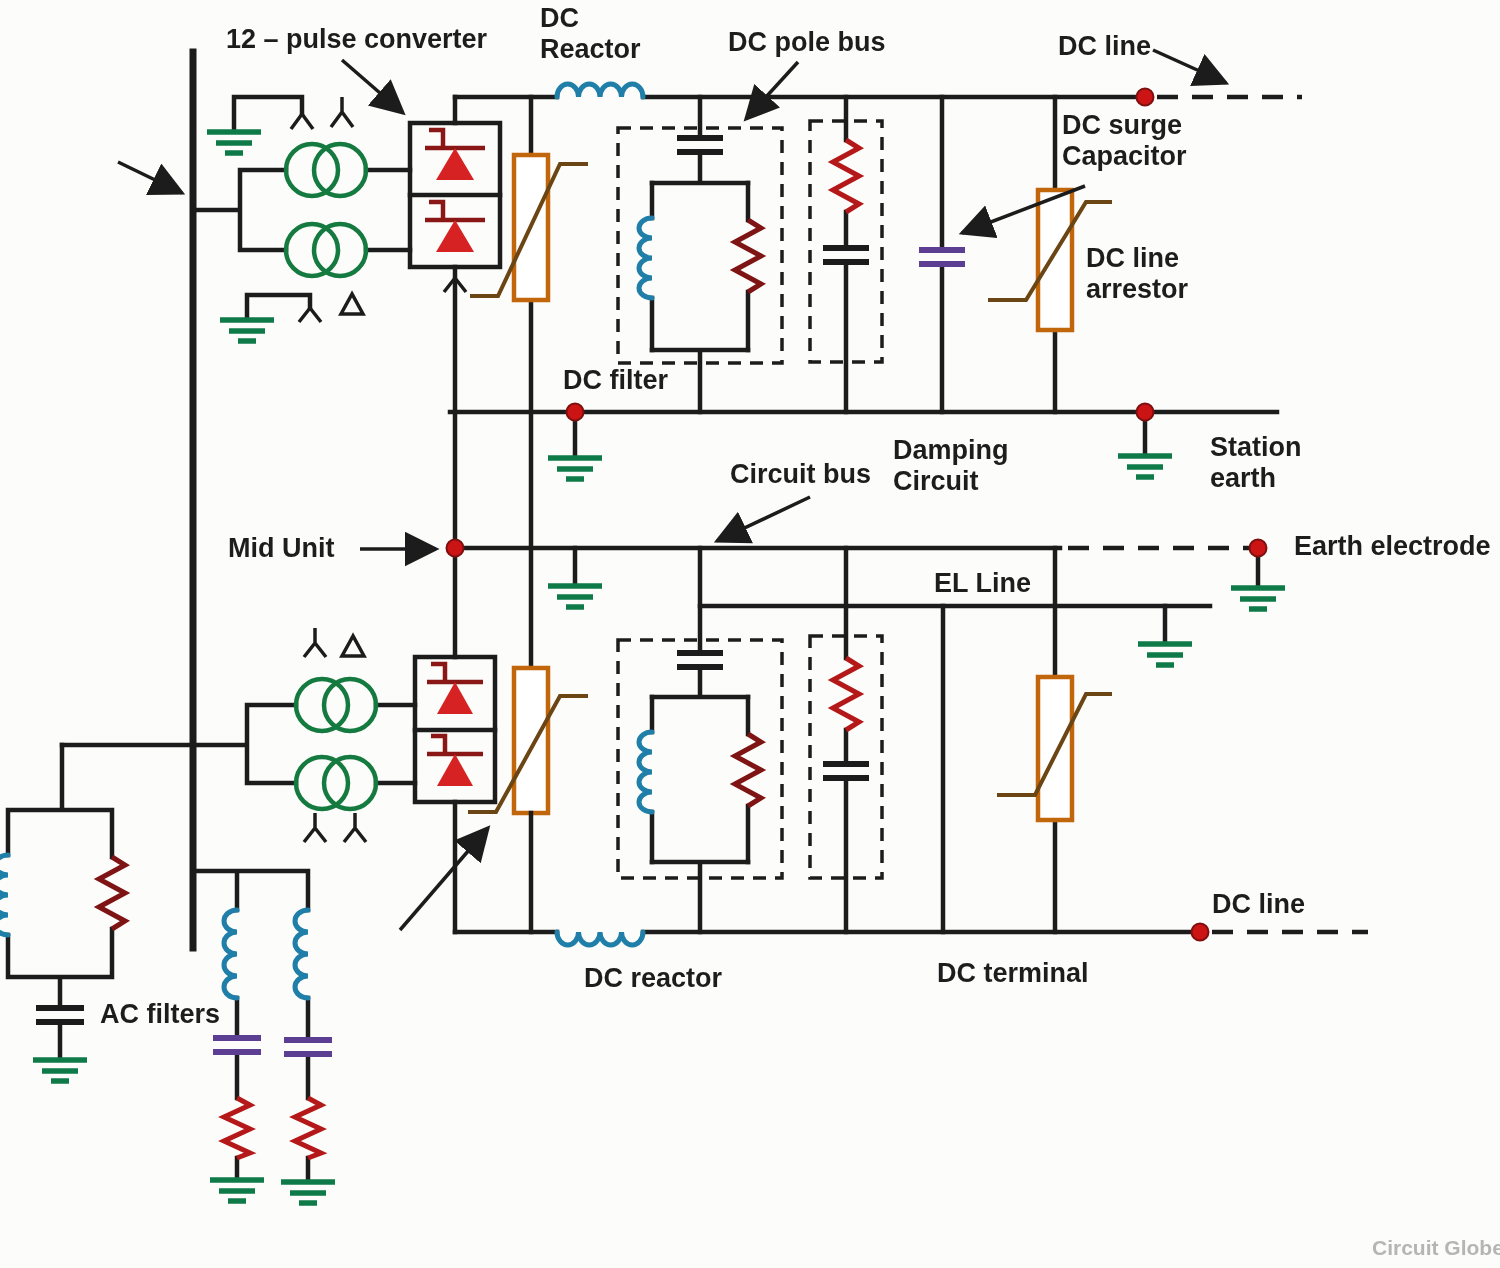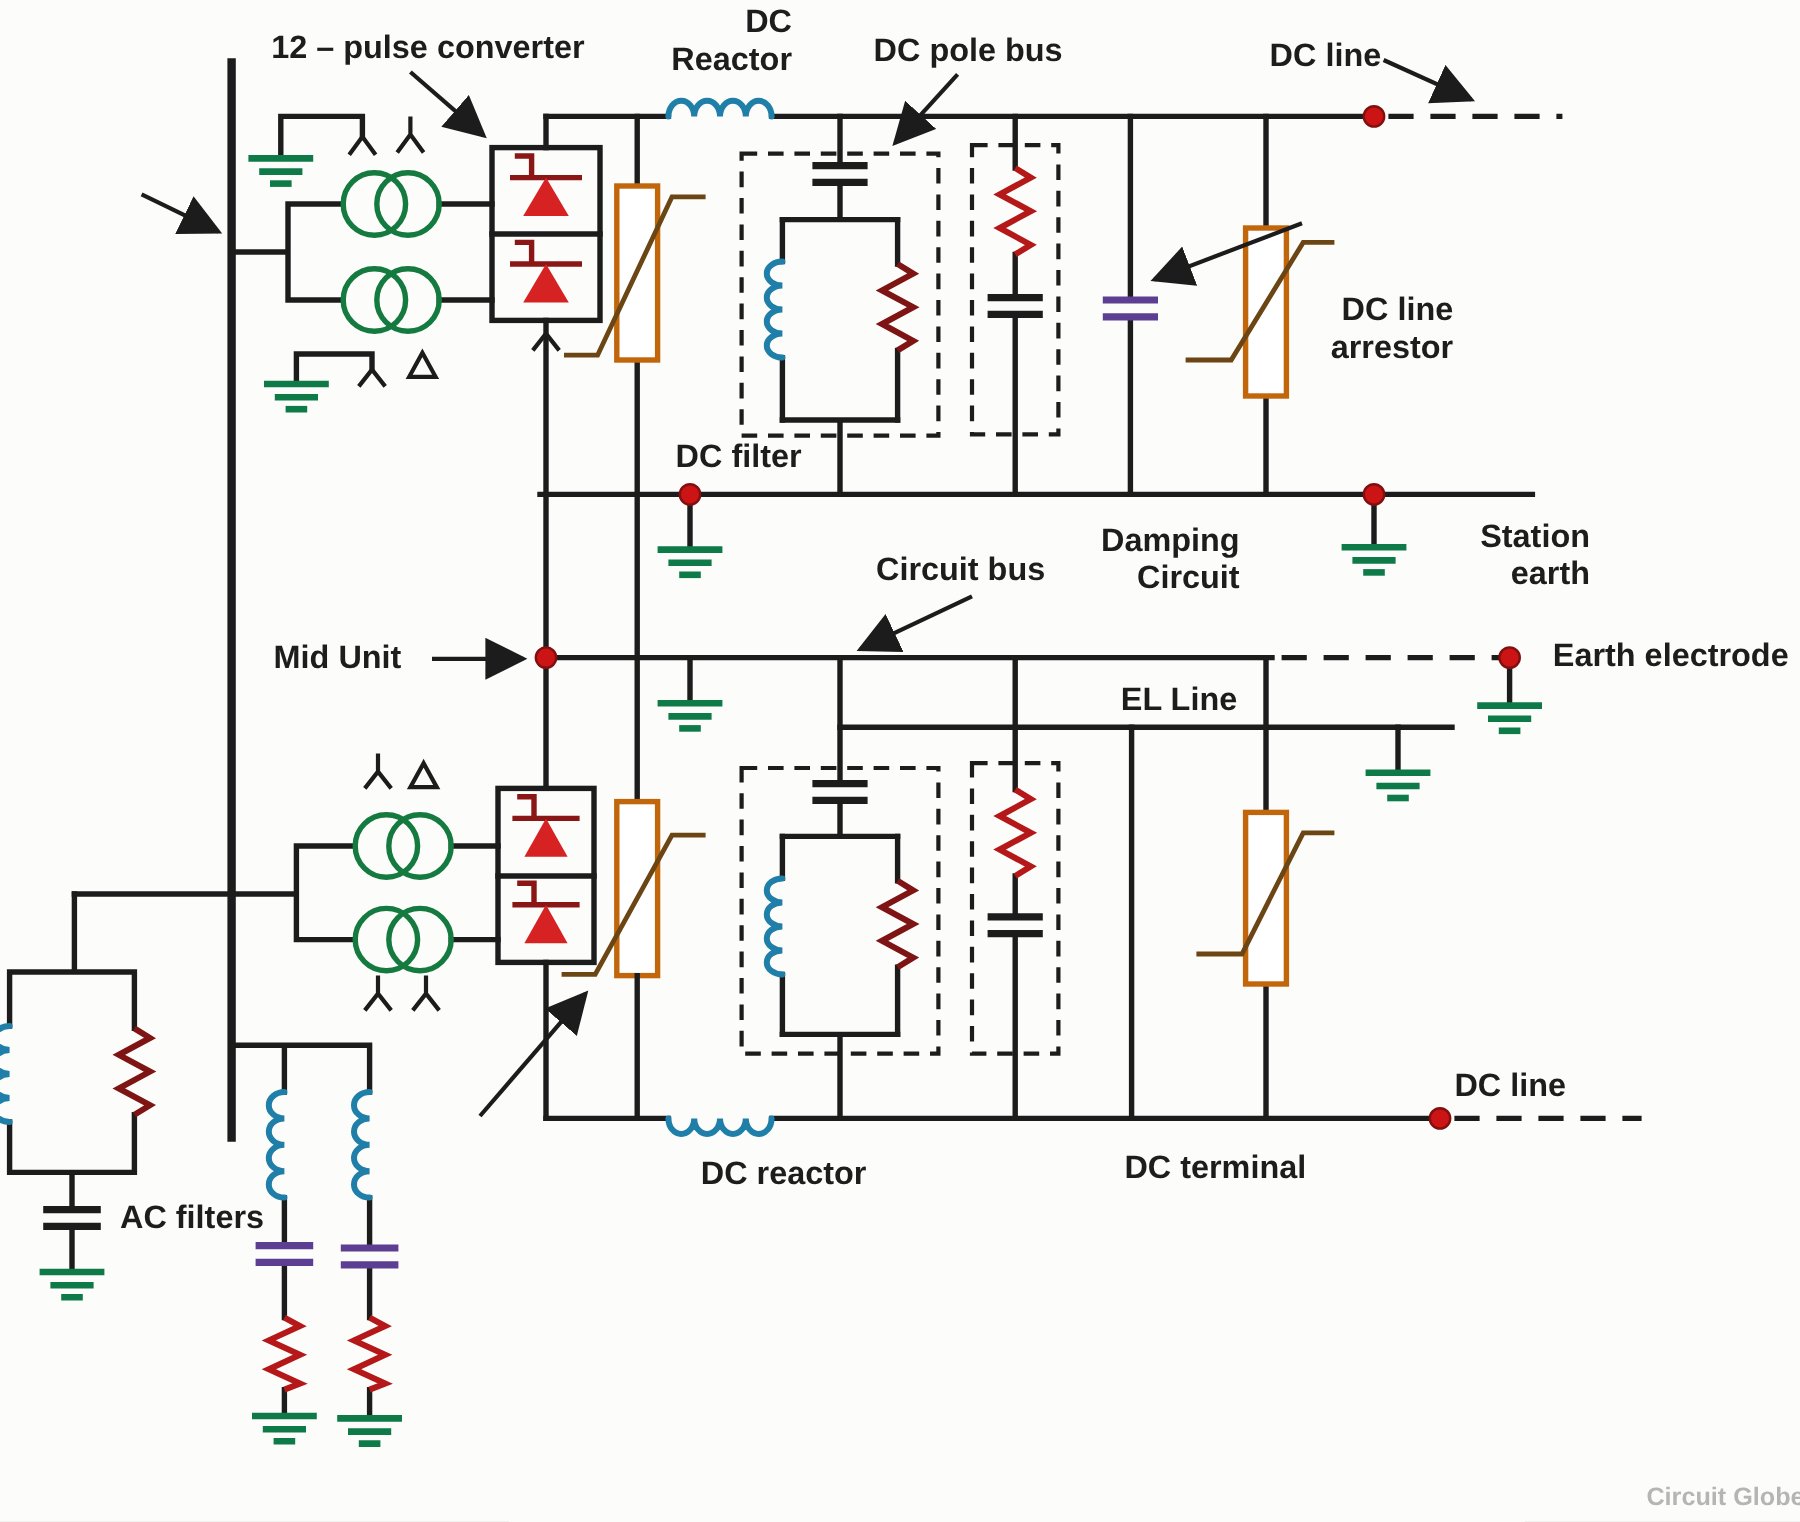--- a/index.html
+++ b/index.html
@@ -19,21 +19,21 @@
   .arr{stroke:var(--arrester);stroke-width:4.5;fill:#fff}
   .arrd{stroke:var(--arresterDiag);stroke-width:4;fill:none}
   .gnd{stroke:var(--ground);stroke-width:5.5}
   .sym{stroke:var(--wire);stroke-width:3.5;fill:none}
   .thyb{stroke:var(--thyristorBar);stroke-width:4.5;fill:none}
   .thy{fill:var(--thyristor)}
   .dot{fill:var(--dot);stroke:#801010;stroke-width:2}
   .arrow{stroke:var(--wire);stroke-width:3.5;fill:none;marker-end:url(#ah)}
   .lbl{position:absolute;font-weight:700;font-size:27px;line-height:1.14;color:#1d1d1d;
        white-space:pre-line;}
-  .center{text-align:right}
+  .center{text-align:left}
   .title{position:absolute;font-weight:700;font-size:33px;color:var(--titleColor);white-space:nowrap}
   .mark{position:absolute;font-weight:700;font-size:21px;color:var(--watermarkColor);white-space:nowrap}
 </style>
 </head>
 <body>
 
 <div class="stage">
 
 <svg width="1500" height="1268" viewBox="0 0 1500 1268">
   <defs>
@@ -346,20 +346,22 @@
     <circle class="dot" cx="1258" cy="548" r="8.5"></circle>
     <circle class="dot" cx="1200" cy="932" r="8.5"></circle>
   </g>
 </svg>
 
   <div class="lbl" style="left:226px;top:24px;">12 – pulse converter</div>
   <div class="lbl center" style="left:540px;top:3px;width:120px;">DC
 Reactor</div>
   <div class="lbl" style="left:728px;top:27px;">DC pole bus</div>
   <div class="lbl" style="left:1058px;top:31px;">DC line</div>
+  <div class="lbl center" style="left:1062px;top:110px;width:145px;">DC surge
+Capacitor</div>
   <div class="lbl center" style="left:1086px;top:243px;width:125px;">DC line
 arrestor</div>
   <div class="lbl" style="left:563px;top:365px;">DC filter</div>
   <div class="lbl" style="left:730px;top:459px;">Circuit bus</div>
   <div class="lbl center" style="left:893px;top:435px;width:140px;">Damping
 Circuit</div>
   <div class="lbl center" style="left:1210px;top:432px;width:115px;">Station
 earth</div>
   <div class="lbl" style="left:228px;top:533px;">Mid Unit</div>
   <div class="lbl" style="left:1294px;top:531px;">Earth electrode</div>

